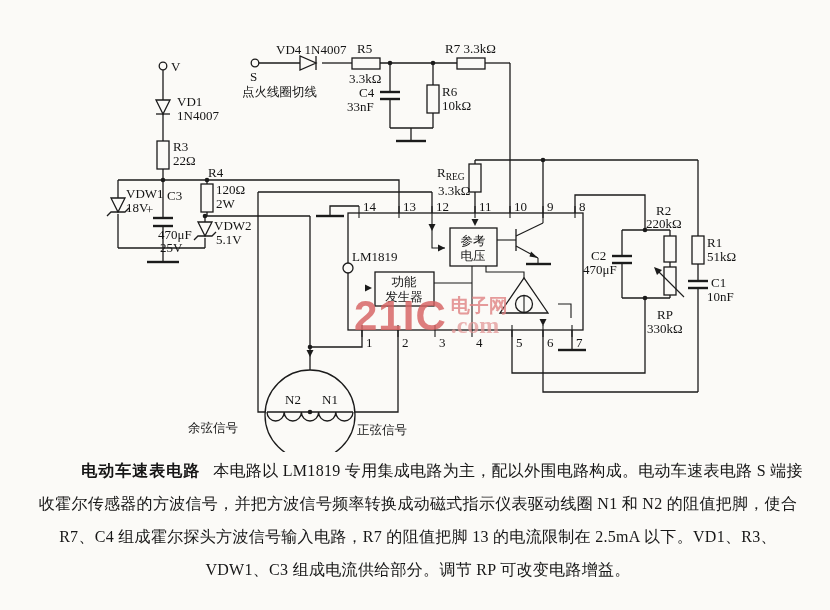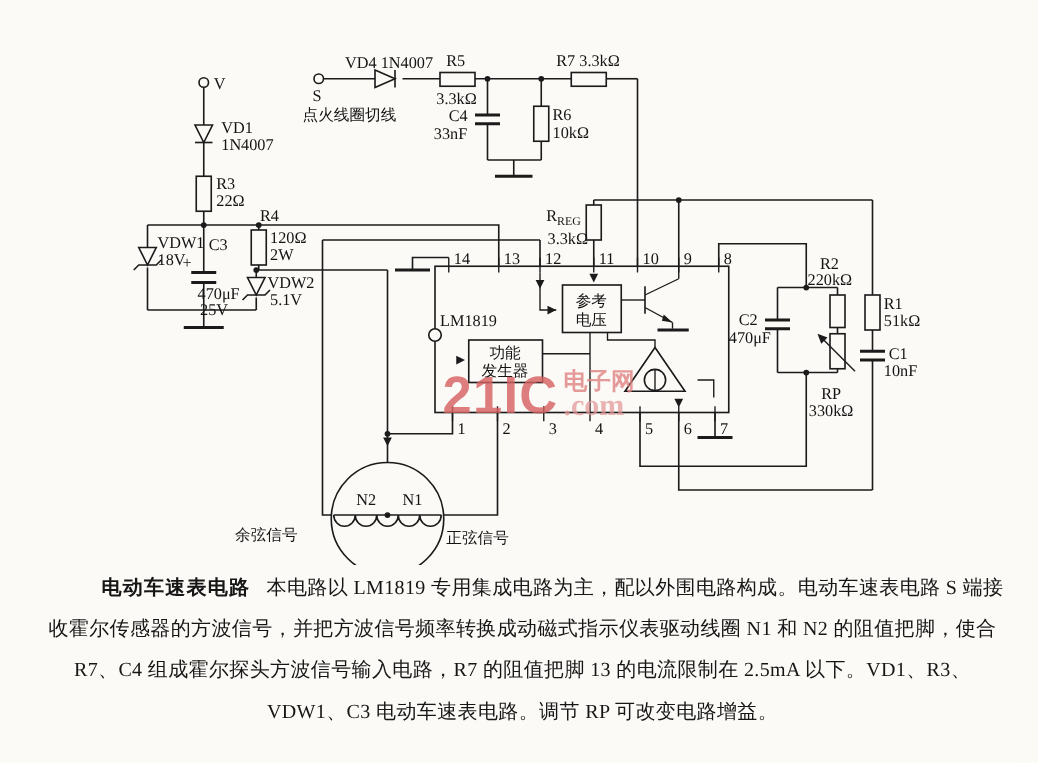--- a/index.html
+++ b/index.html
@@ -362,16 +362,16 @@
   <span class="wm-col">
     <div class="wm-cn">电子网</div>
     <div class="wm-com">.com</div>
   </span>
 </div>
 
 <div class="caption">
   <div class="cap-line cap-first"><span class="cap-title">电动车速表电路</span><span>本电路以 LM1819 专用集成电路为主，配以外围电路构成。电动车速表电路 S 端接</span></div>
   <div class="cap-line"><span>收霍尔传感器的方波信号，并把方波信号频率转换成动磁式指示仪表驱动线圈 N1 和 N2 的阻值把脚，使合</span></div>
   <div class="cap-line"><span>R7、C4 组成霍尔探头方波信号输入电路，R7 的阻值把脚 13 的电流限制在 2.5mA 以下。VD1、R3、</span></div>
-  <div class="cap-line"><span>VDW1、C3 电动车速表电路。调节 RP 可改变电路增益。</span></div>
+  <div class="cap-line"><span>VDW1、C3 组成电流供给部分。调节 RP 可改变电路增益。</span></div>
 </div>
 
 </div>
 
 </body></html>

